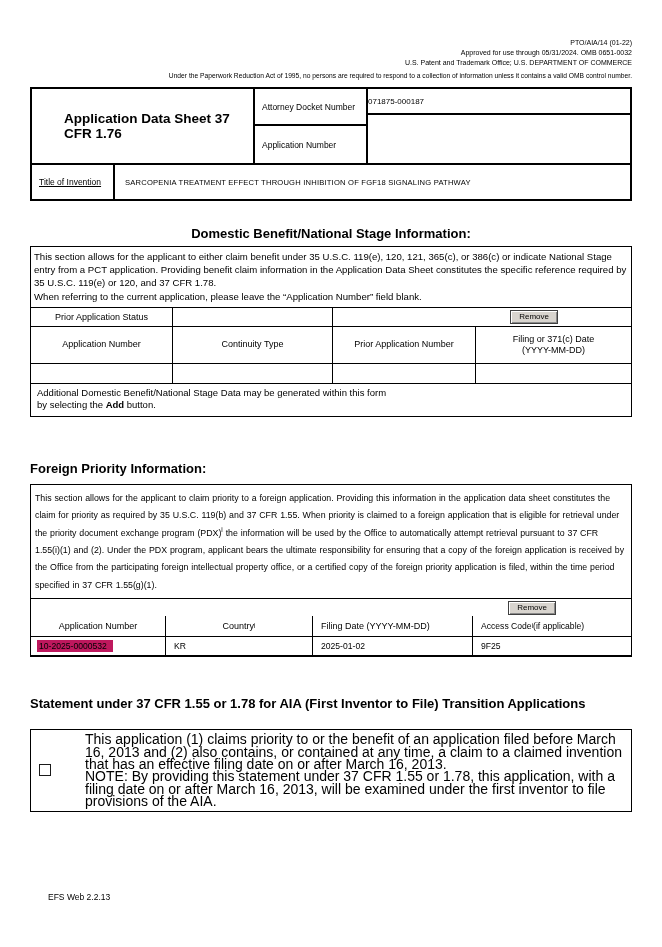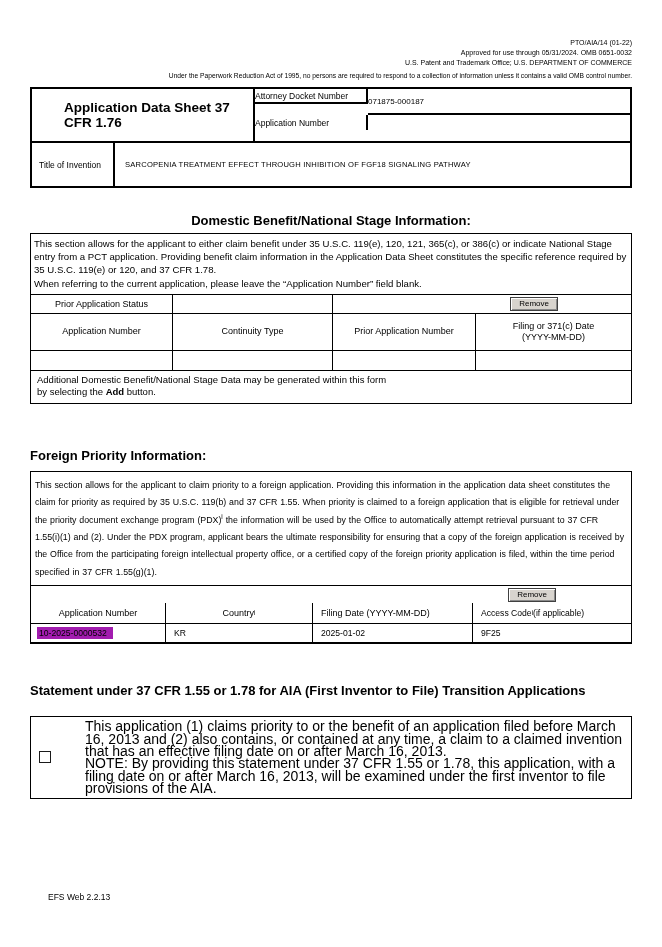--- a/index.html
+++ b/index.html
@@ -18,27 +18,27 @@
 
   
   .hdr-table { margin-top:6px; border:2px solid #000; }
   .hdr-top { display:grid; grid-template-columns:199px 113px 1fr;margin-left:24px; }
   .hdr-title {
     grid-row:1 / span 2; display:flex; align-items:center;
     padding-left:8px; font-size:13.5px; font-weight:bold;
     border-right:2px solid #000;
   }
   .hdr-label {
-    height:15px; display:flex; align-items:center; 
+    height:37px; display:flex; align-items:center; padding-left:7px;
     font-size:8.5px; border-right:2px solid #000;
   }
   .hdr-value { height:26px; display:flex; align-items:center; font-size:8px; }
   .r1 { border-bottom:2px solid #000; }
   .hdr-bottom { display:grid; grid-template-columns:83px 1fr; border-top:2px solid #000; }
-  .ti-label { display:flex; align-items:center; padding-left:7px; height:43px; font-size:8.5px; border-right:2px solid #000; }
+  .ti-label { display:flex; align-items:center; padding-left:7px; height:34px; font-size:8.5px; border-right:2px solid #000;text-decoration:underline; }
   .ti-value { display:flex; align-items:center; padding-left:10px; font-size:7.6px; letter-spacing:.2px; }
 
   
   .sec-head { font-size:13px; font-weight:bold; line-height:16px; }
   .h-domestic { margin-top:25px;text-align:center; }
   .h-foreign  { margin-top:44px; }
   .h-statement{ margin-top:38px; width:580px; line-height:17px; }
 
   
   .box { border:1px solid #000; }
@@ -61,21 +61,21 @@
   .for-desc { padding:5px 6px 4px 4px; font-size:8.8px; line-height:17.4px; border-bottom:1px solid #000; word-spacing:.4px; }
   sup.fnote { font-size:6.5px; vertical-align:super; line-height:0; }
   .for-remove-row { height:17px; display:flex; align-items:center; justify-content:flex-end; padding-right:75px; }
   .for-head { display:grid; grid-template-columns:135px 147px 160px 1fr; height:21px; border-bottom:1px solid #000; }
   .for-head .c { border-right:1px solid #000; display:flex; align-items:center; justify-content:center; font-size:9px; }
   .for-head .c-left { justify-content:flex-start; padding-left:8px; }
   .for-head .c:last-child { border-right:none; font-size:8.6px; }
   .for-data { display:grid; grid-template-columns:135px 147px 160px 1fr; height:19px; border-bottom:1px solid #000; }
   .for-data .c { border-right:1px solid #000; display:flex; align-items:center; padding-left:8px; font-size:8.6px; }
   .for-data .c:last-child { border-right:none; }
-  .hl { background:#a21caf; padding:1px 6px 1px 2px; margin-left:-2px; }
+  .hl { background:#be185d; padding:1px 6px 1px 2px; margin-left:-2px; }
   .for-add { padding:3px 6px 4px 6px; font-size:9.5px; line-height:12.5px; word-spacing:2px; }
 
   
   .btn {
     font-family:"Liberation Sans", sans-serif; font-size:8px; line-height:10px;
     background:#d8d4ce; color:#000; padding:1px 8px;
     border:1px solid #404040;
     box-shadow:inset 1px 1px 0 #ffffff, inset -1px -1px 0 #8a8a8a;
     border-radius:0; cursor:pointer;
   }

